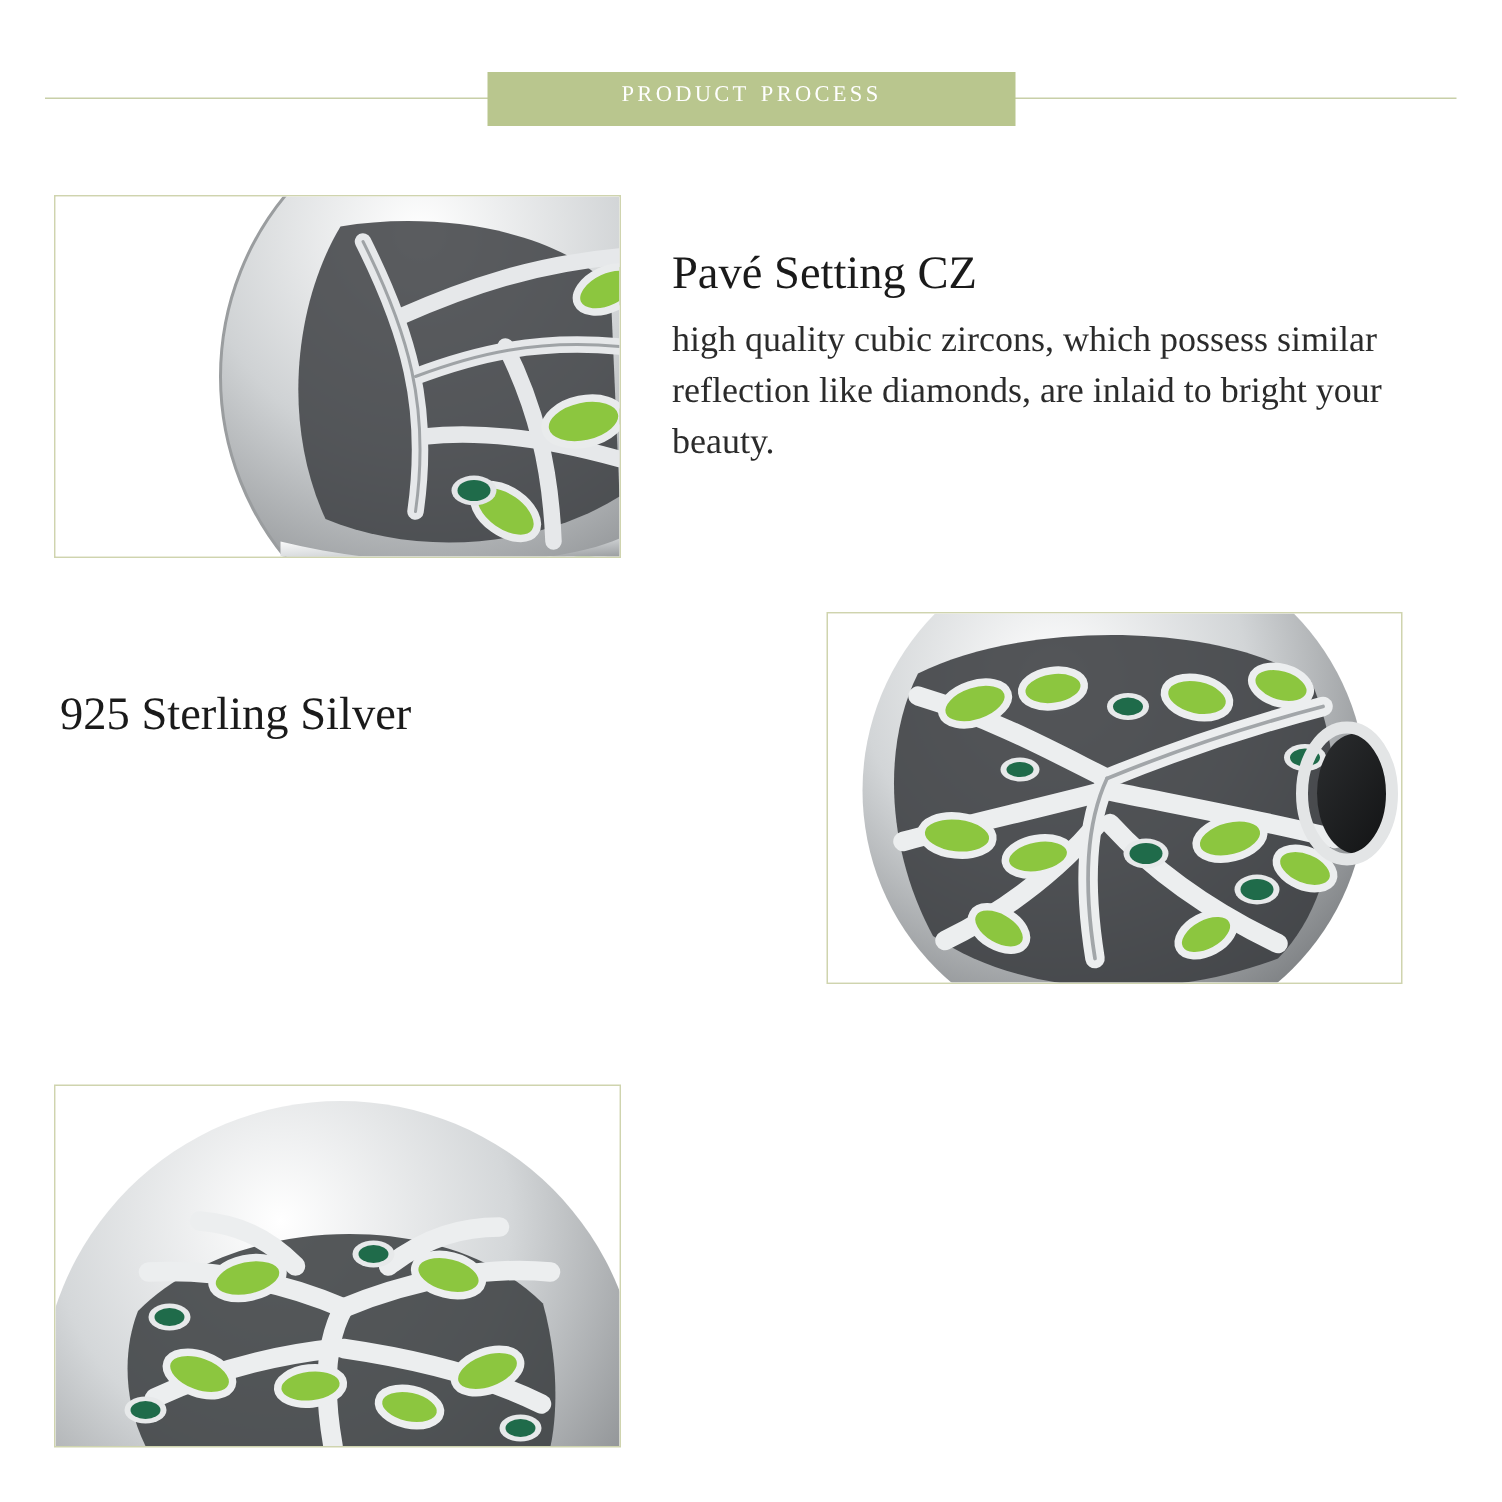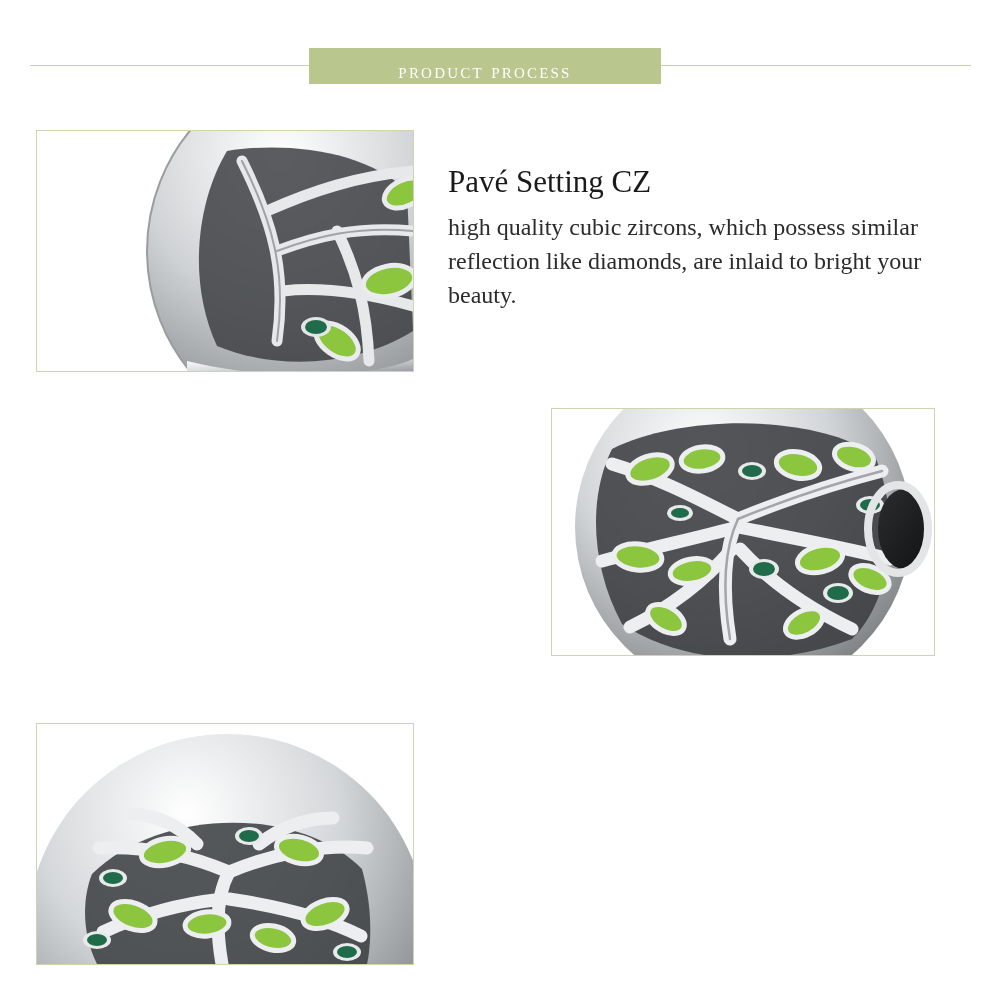--- a/index.html
+++ b/index.html
@@ -27,26 +27,26 @@
     position: absolute;
     top: 65px;
     left: 30px;
     width: 941px;
     height: 1px;
     background: #c8cfa8;
   }
   .header-banner {
     position: absolute;
     top: 48px;
-    left: 309px;
+    left: 325px;
     width: 352px;
     height: 36px;
     background: #b9c68e;
     display: flex;
-    align-items: flex-end;
+    align-items: flex-start;
     justify-content: center;
   }
   .header-banner-text {
     color: #ffffff;
     font-family: "Liberation Serif", serif;
     font-size: 21px;
     letter-spacing: 2.2px;
     font-variant: small-caps;
     text-transform: lowercase;
     white-space: nowrap;
@@ -238,20 +238,21 @@
         </g>
 
         <ellipse cx="352" cy="120" rx="26" ry="40" fill="url(#hole2)"></ellipse>
         <ellipse cx="346" cy="120" rx="30" ry="44" fill="none" stroke="#e3e5e6" stroke-width="8"></ellipse>
       </g>
     </svg>
   </div>
 </div>
 
 <div class="text-block" id="text-2">
+  <h2 class="block-title">925 Sterling Silver</h2>
 </div>
 
 <div class="photo" id="photo-3">
   <div class="photo-inner">
     <svg class="bead-svg" width="376" height="240" viewBox="0 0 376 240">
       <defs>
         <radialGradient id="g3" cx="40%" cy="20%" r="85%">
           <stop offset="0%" stop-color="#ffffff"></stop>
           <stop offset="45%" stop-color="#d4d7d9"></stop>
           <stop offset="100%" stop-color="#6f7275"></stop>

